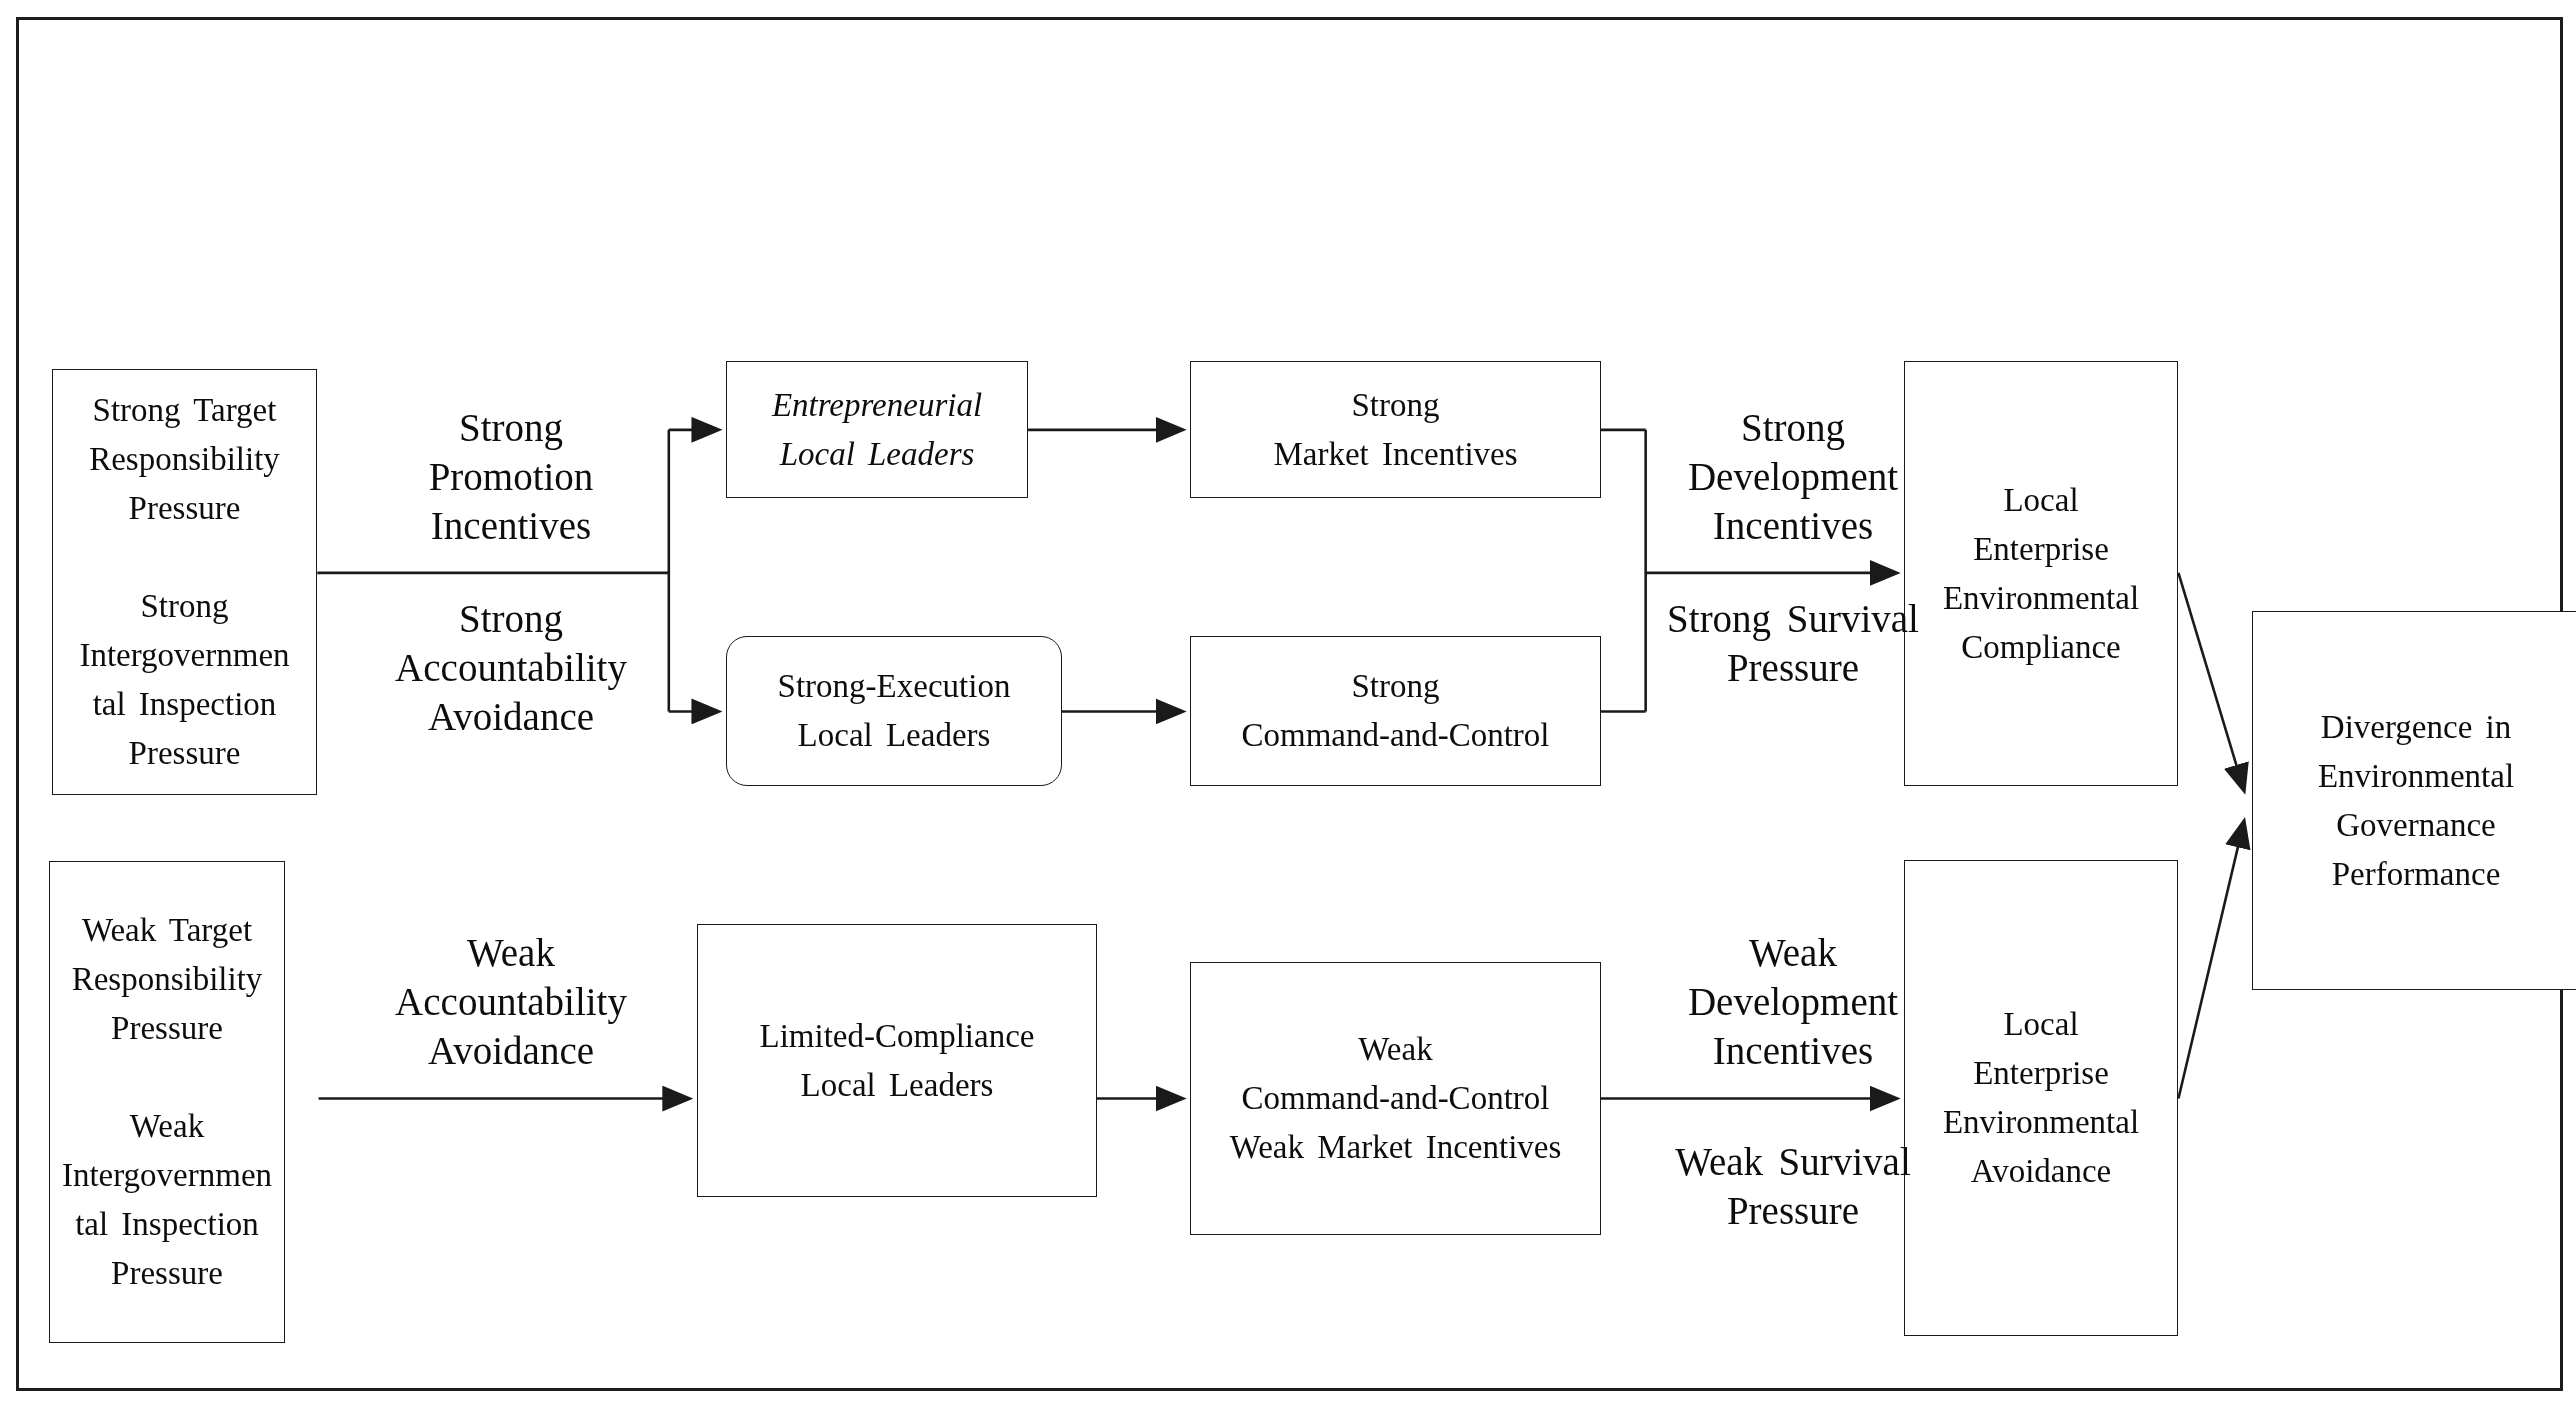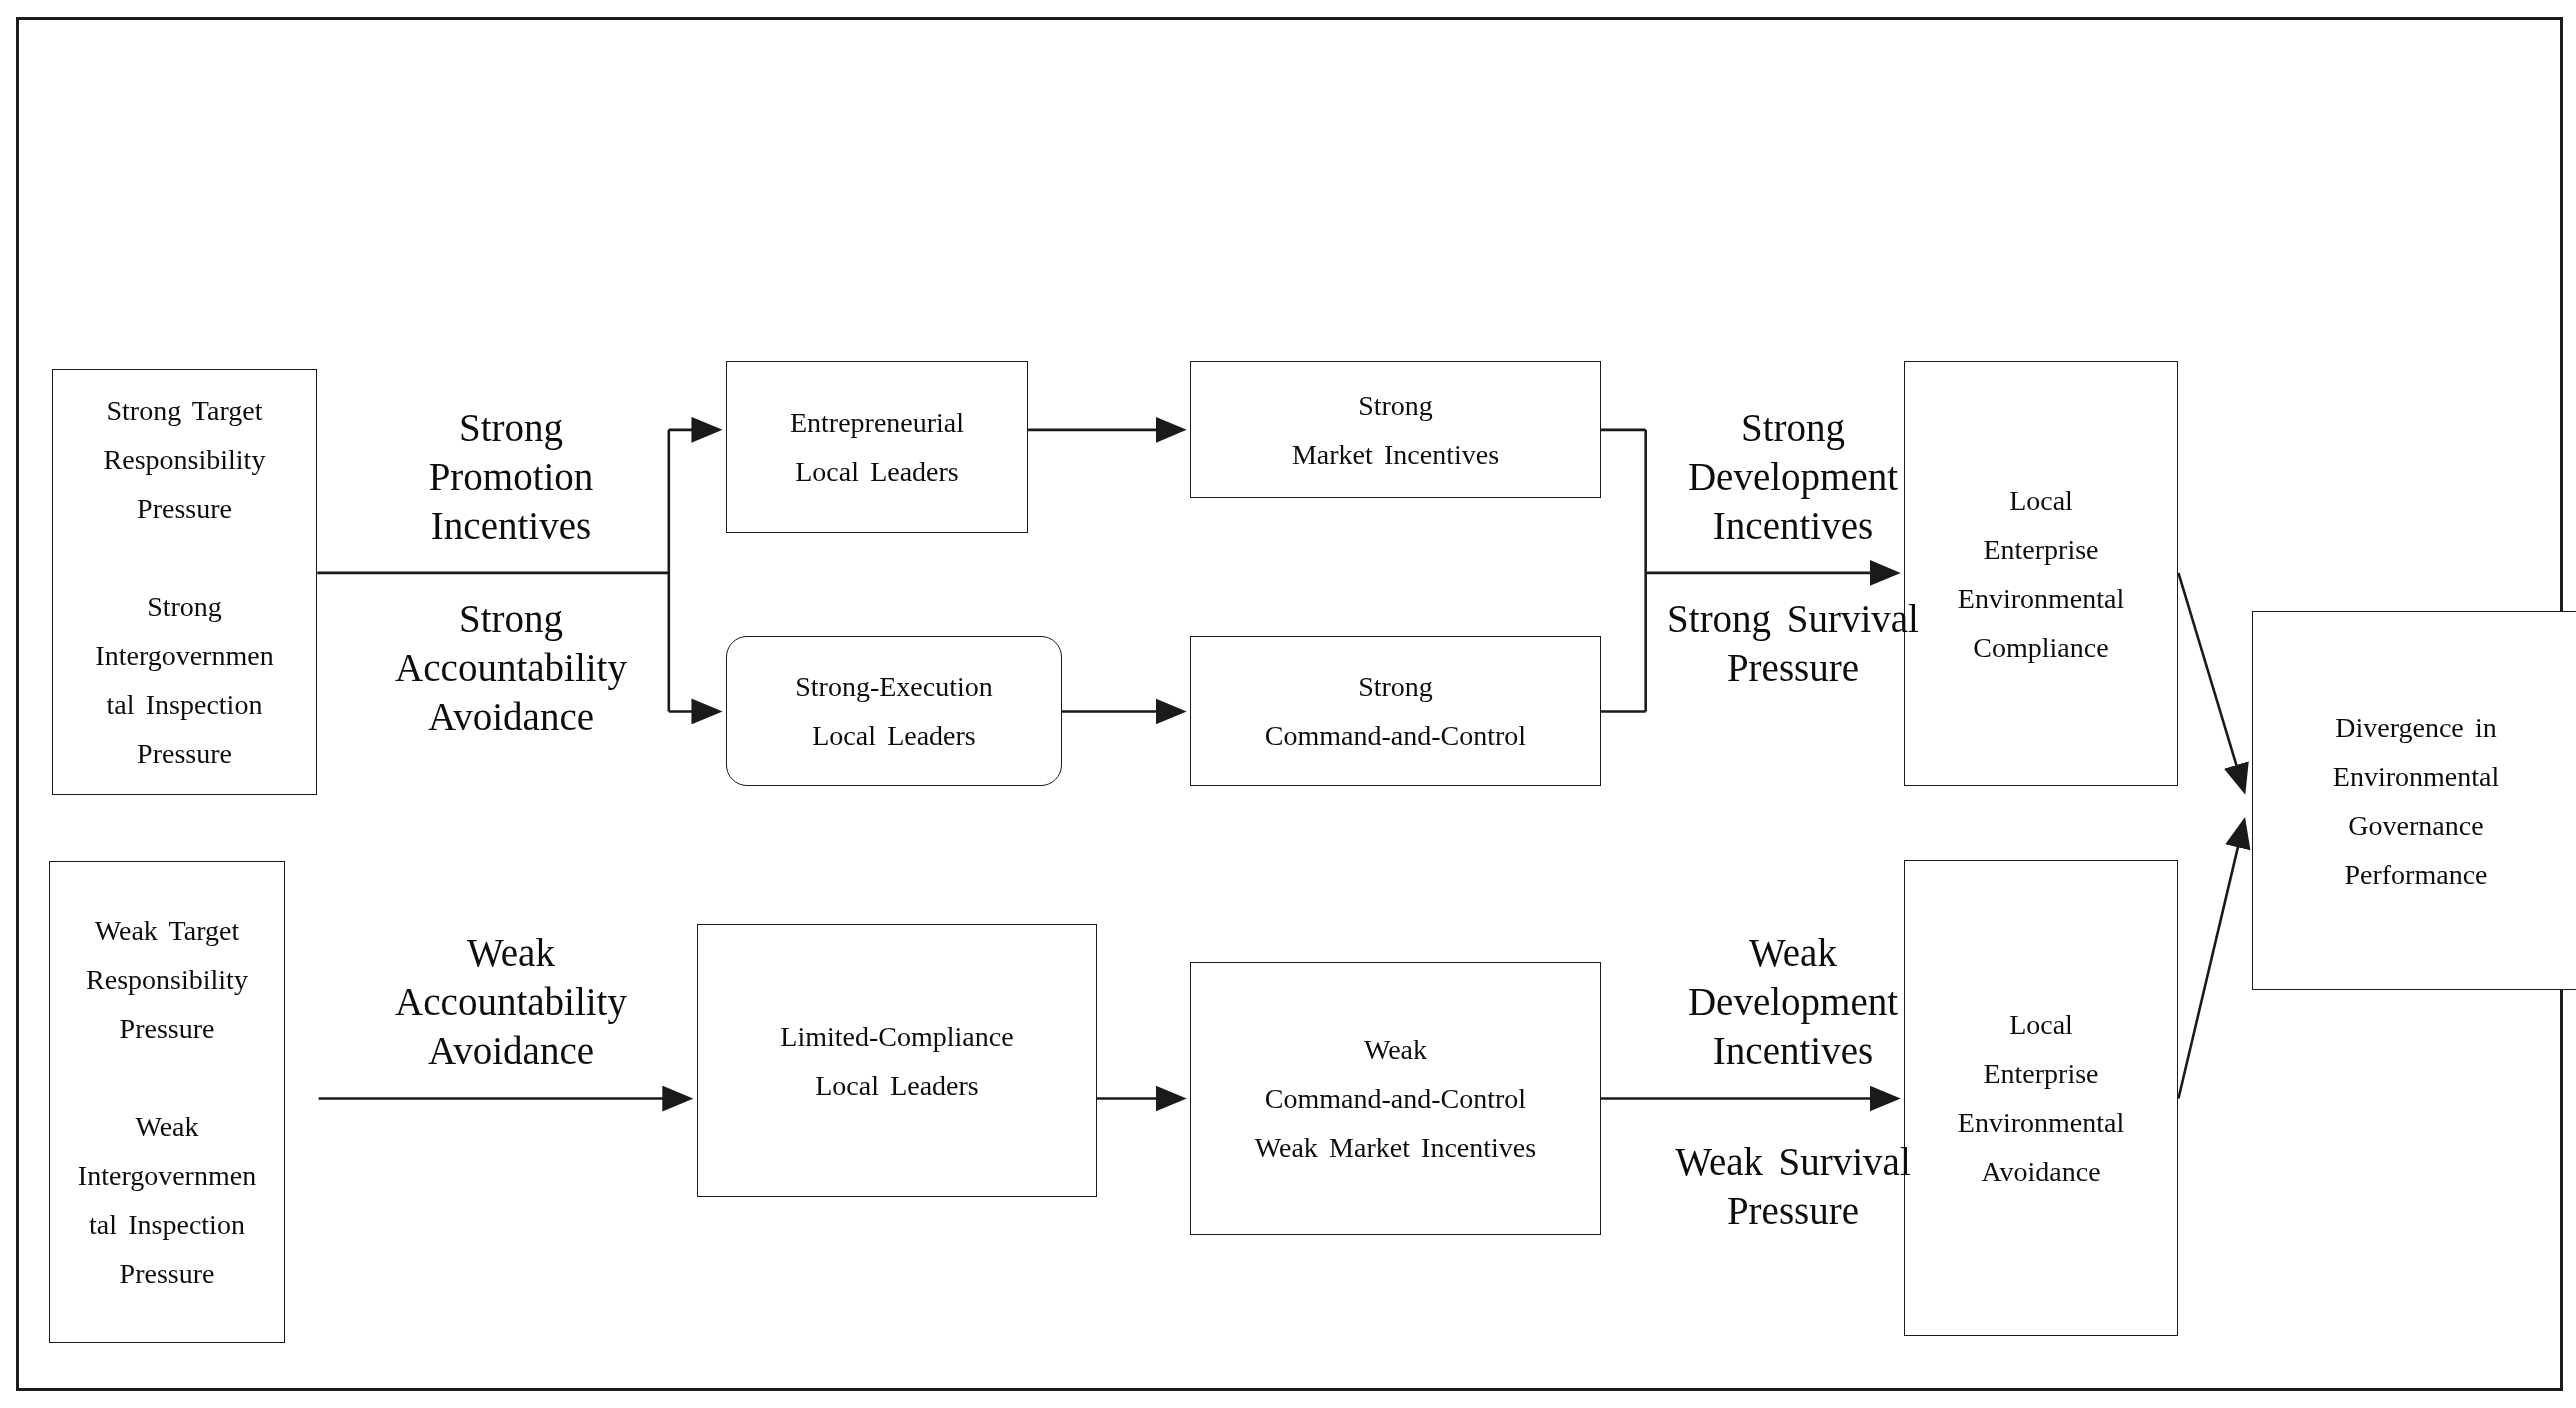--- a/index.html
+++ b/index.html
@@ -21,21 +21,21 @@
   }
   .box {
     position: absolute;
     border: 1.9px solid #1a1a1a;
     box-sizing: border-box;
     background: #ffffff;
     display: flex;
     align-items: center;
     justify-content: center;
     text-align: center;
-    font-size: 28px;
+    font-size: 33px;
     line-height: 49px;
     word-spacing: 0.15em;
   }
   .box .txt { white-space: pre-line; }
   .header-box { font-size: 40px; word-spacing: 0.3em; }
   .edge-label {
     position: absolute;
     width: 304px;
     text-align: center;
     font-size: 39px;
@@ -82,21 +82,21 @@
   <div class="box" style="left:52px; top:369px; width:265px; height:426px;">
     <span class="txt">Strong Target
 Responsibility
 Pressure
 
 Strong
 Intergovernmen
 tal Inspection
 Pressure</span>
   </div>
-  <div class="box" style="left:726px; top:361px; width:302px; height:172px;">
+  <div class="box" style="left:726px; top:361px; width:302px; height:137px;font-style:italic;">
     <span class="txt">Entrepreneurial
 Local Leaders</span>
   </div>
   <div class="box" style="left:1190px; top:361px; width:411px; height:137px;">
     <span class="txt">Strong
 Market Incentives</span>
   </div>
   <div class="box" style="left:726px; top:636px; width:336px; height:150px;border-radius:21px;">
     <span class="txt">Strong-Execution
 Local Leaders</span>

